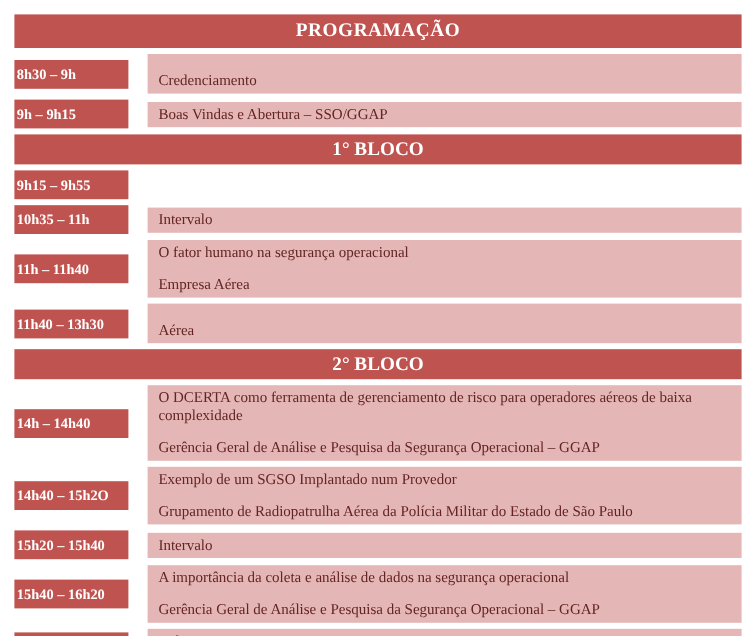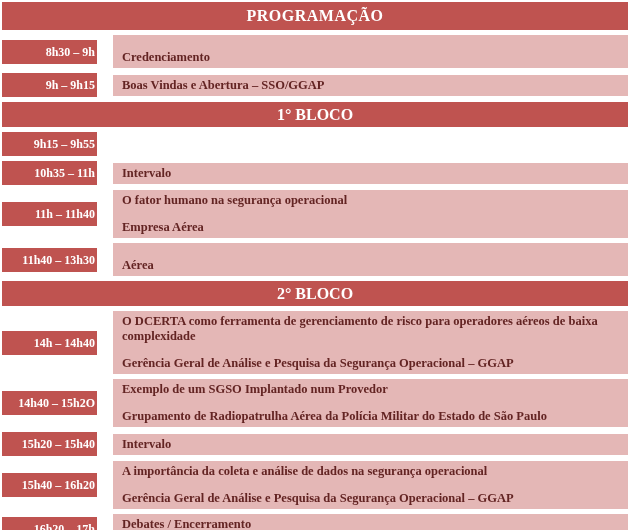--- a/index.html
+++ b/index.html
@@ -10,21 +10,21 @@
   body {
     width: 630px;
     height: 530px;
     overflow: hidden;
     font-family: "Liberation Serif", "DejaVu Serif", serif;
   }
   .program {
     box-sizing: border-box;
     width: 630px;
     height: 530px;
-    padding: 2px;
+    padding: 12px;
     display: flex;
     flex-direction: column;
     gap: 5px;
     border-radius: 18px;
   }
   .header-row {
     background: #BF5350;
     color: #ffffff;
     font-weight: bold;
     font-size: 16px;
@@ -55,35 +55,35 @@
     align-items: center;
   }
   .time-cell {
     flex: 0 0 95px;
     box-sizing: border-box;
     background: #BF5350;
     color: #ffffff;
     font-weight: bold;
     font-size: 12px;
     line-height: 14px;
-    text-align: right;
+    text-align: left;
     padding: 5px 2px;
     white-space: nowrap;
   }
   .content-cell {
     flex: 1 1 auto;
     box-sizing: border-box;
     background: #E4B7B6;
     color: #632423;
     font-size: 12.5px;
     line-height: 15px;
     padding: 3px 9px;
   }
-  .line-title { font-weight: bold; }
-  .line-detail { font-weight: bold; margin-top: 12px; }
+  .line-title { font-weight: normal; }
+  .line-detail { font-weight: normal; margin-top: 12px; }
   
   .session-row:last-child .content-cell { min-height: 30px; }
 </style>
 </head>
 <body>
 
 <div class="program">
   <div class="header-row">PROGRAMAÇÃO</div>
   <div class="rows">
       <div class="session-row">

